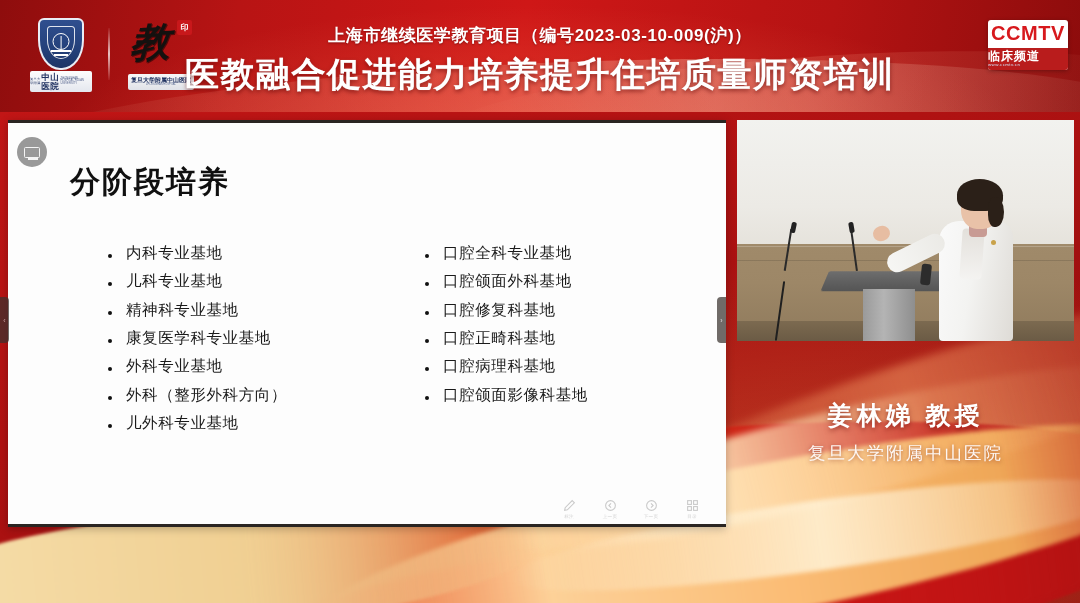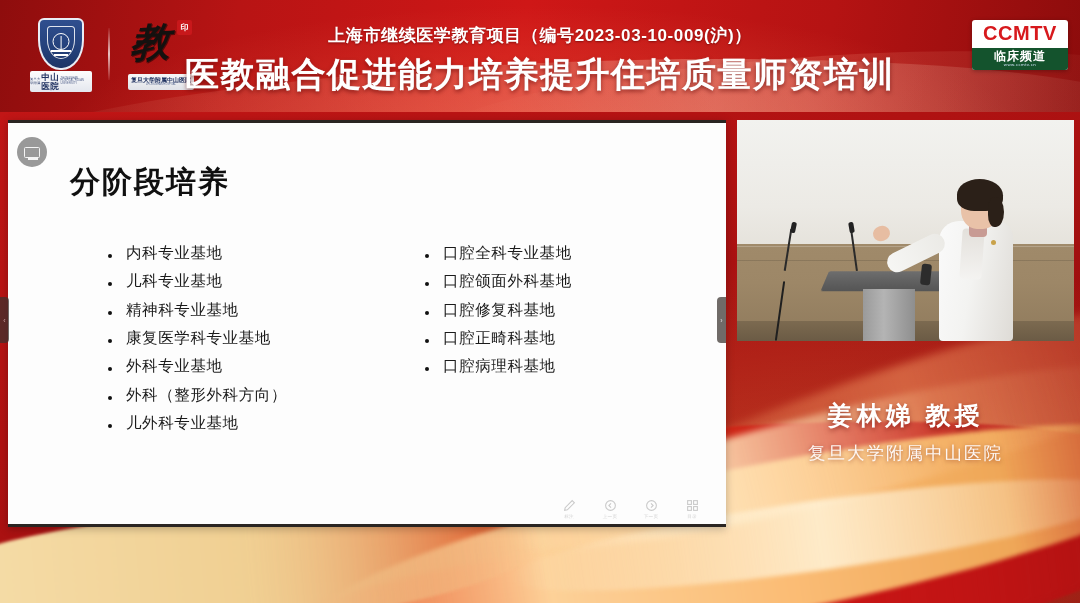--- a/index.html
+++ b/index.html
@@ -94,27 +94,27 @@
   }
   #maintitle {
     position:absolute; left:0; top:52px; width:1080px; text-align:center;
     font-size:34px; font-weight:bold; color:#ffffff;
     letter-spacing:1.5px;
     text-shadow:0 2px 4px rgba(90,0,0,.6), 0 0 1px rgba(255,255,255,.5);
   }
 
   
   #ccmtv {
-    position:absolute; right:12px; top:20px; width:96px; height:50px;
+    position:absolute; right:12px; top:20px; width:80px; height:50px;
     background:#ffffff; border-radius:3px; overflow:hidden;
     display:flex; flex-direction:column; box-shadow:0 1px 4px rgba(0,0,0,.3);
   }
   #ccmtv .top { flex:1.25; display:flex; align-items:center; justify-content:center; }
   #ccmtv .top span { color:#d7191d; font-size:20px; font-weight:bold; letter-spacing:.6px; }
-  #ccmtv .bot { flex:1; background:#14532d; display:flex; flex-direction:column; align-items:center; justify-content:center; line-height:1.05; }
+  #ccmtv .bot { flex:1; background:#b91c1c; display:flex; flex-direction:column; justify-content:center; line-height:1.05; }
   #ccmtv .bot .cn3 { color:#fff; font-size:12px; font-weight:bold; letter-spacing:1px; }
   #ccmtv .bot .url { color:#cfe0f5; font-size:4.4px; letter-spacing:.4px; }
 
   
   #stage {
     position:absolute; left:0; top:112px; width:1080px; height:491px;
     background:
       radial-gradient(ellipse 900px 400px at 78% 80%, rgba(255,140,70,.38) 0%, rgba(190,20,20,0) 62%),
       linear-gradient(160deg,#c21616 0%,#b01212 38%,#9c0f0f 70%,#8b0c0c 100%);
     overflow:hidden;
@@ -394,20 +394,24 @@
           <div class="txt">口腔修复科基地</div>
         </div>
         <div class="bullet">
           <div class="dot"></div>
           <div class="txt">口腔正畸科基地</div>
         </div>
         <div class="bullet">
           <div class="dot"></div>
           <div class="txt">口腔病理科基地</div>
         </div>
+        <div class="bullet">
+          <div class="dot"></div>
+          <div class="txt">口腔颌面影像科基地</div>
+        </div>
       </div>
     </div>
 
     <div id="slide-toolbar">
       <div class="tool">
         <svg class="gi" viewBox="0 0 24 24" fill="none" stroke="#555" stroke-width="2">
           <path d="M17 3l4 4L8 20l-5 1 1-5z"></path>
         </svg>
         <div class="gl">标注</div>
       </div>

